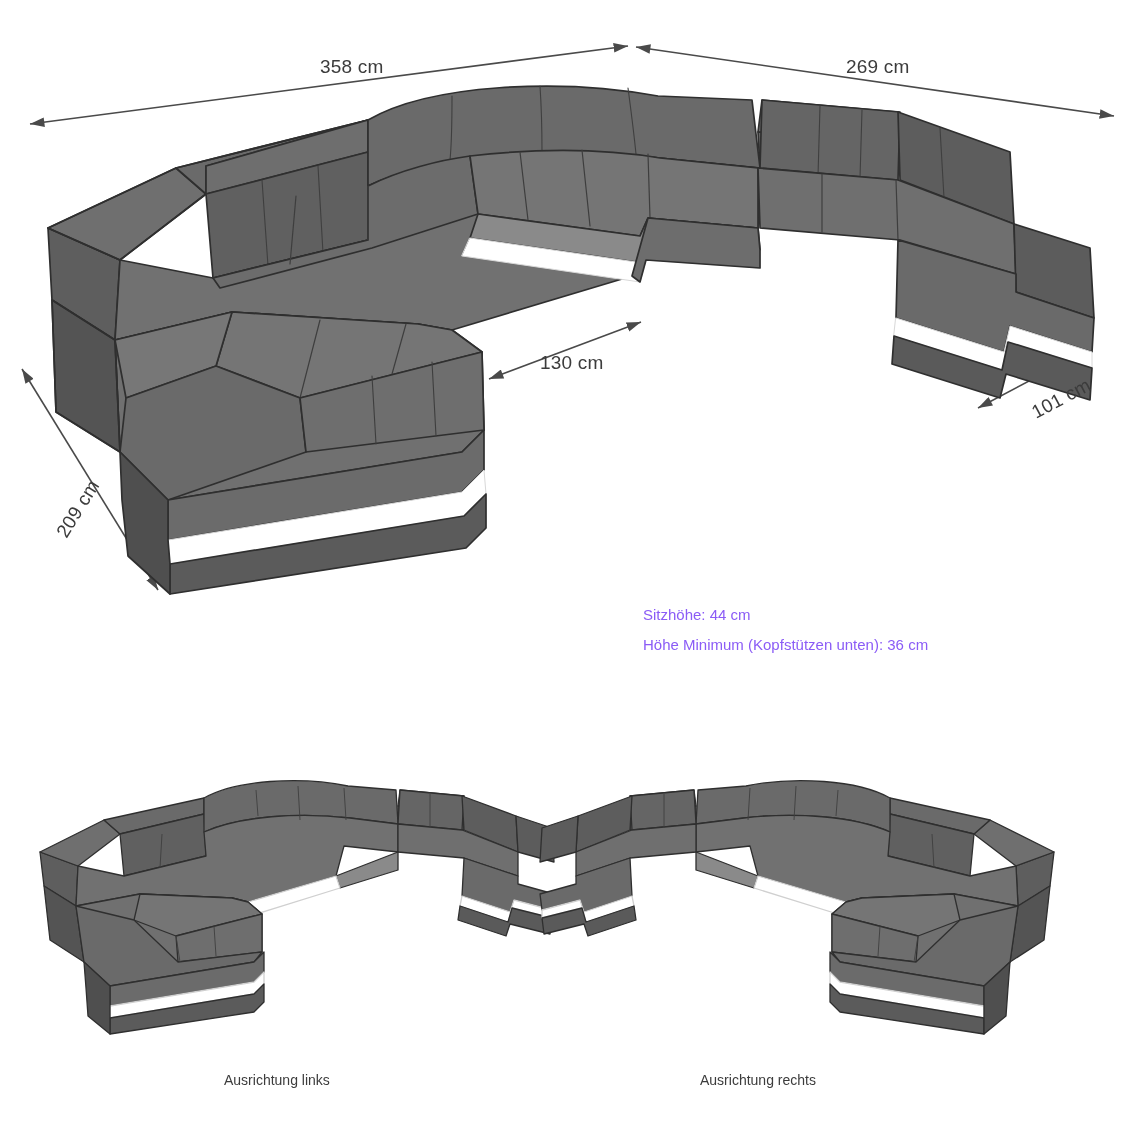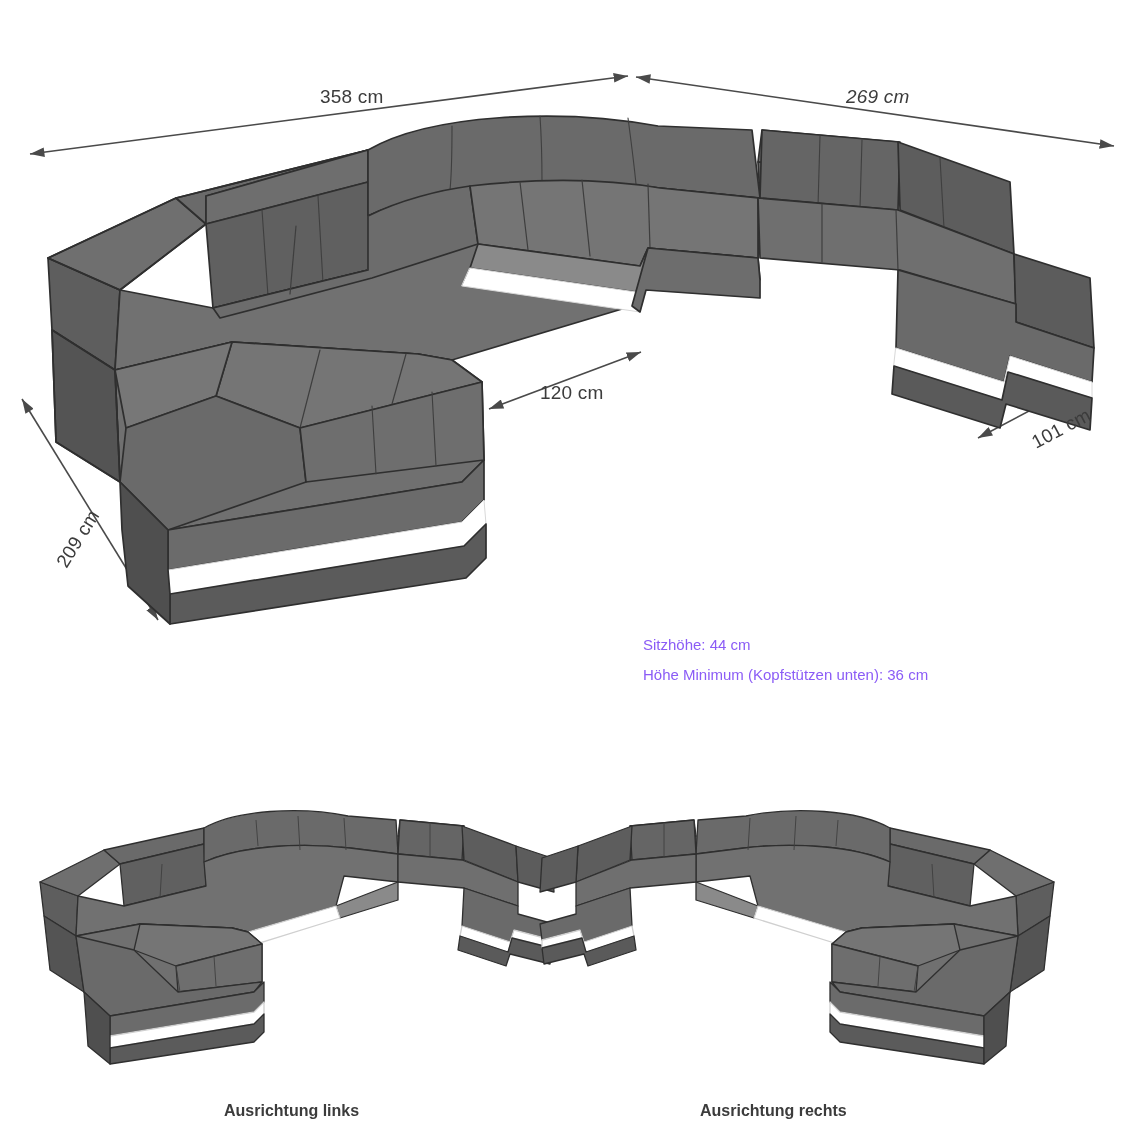--- a/index.html
+++ b/index.html
@@ -11,21 +11,20 @@
     width: 1134px;
     height: 1134px;
     position: relative;
     font-family: "Liberation Sans", sans-serif;
     color: #3a3a3a;
     overflow: hidden;
   }
   .stage {
     position: absolute;
     inset: 0;
-    margin-top: 30px;
   }
   svg.diagram {
     position: absolute;
     left: 0;
     top: 0;
     width: 1134px;
     height: 1134px;
   }
   .dim-label {
     position: absolute;
@@ -44,24 +43,23 @@
     top: 600px;
     font-size: 15px;
     line-height: 30px;
     color: #8b5cf6;
   }
   .spec-line {
     white-space: nowrap;
   }
   .variant-caption {
     position: absolute;
-    font-size: 16px;
+    font-size: 14px;
     color: #3c3c3c;
     white-space: nowrap;
-    font-weight: bold;
   }
   .cap-left {
     left: 224px;
     top: 1072px;
   }
   .cap-right {
     left: 700px;
     top: 1072px;
   }
 </style>
@@ -257,23 +255,23 @@
         <path d="M344,788 L346,820"></path>
         <path d="M430,794 L430,828"></path>
         <path d="M176,936 L180,962"></path>
         <path d="M214,926 L216,956"></path>
       </g>
     </g>
   </svg>
 
   <div class="dim-label" style="left:320px; top:56px;">358 cm</div>
 
-  <div class="dim-label" style="left:846px; top:56px;font-style:italic;">269 cm</div>
-
-  <div class="dim-label" style="left:540px; top:352px;">120 cm</div>
+  <div class="dim-label" style="left:846px; top:56px;">269 cm</div>
+
+  <div class="dim-label" style="left:540px; top:352px;">130 cm</div>
 
   <div class="dim-label rot" style="left:1028px; top:404px; transform: rotate(-28deg);">101 cm</div>
 
   <div class="dim-label rot" style="left:52px; top:530px; transform: rotate(-58deg);">209 cm</div>
 
   <div class="spec-block">
     <div class="spec-line">Sitzhöhe: 44 cm</div>
     <div class="spec-line">Höhe Minimum (Kopfstützen unten): 36 cm</div>
   </div>
 

